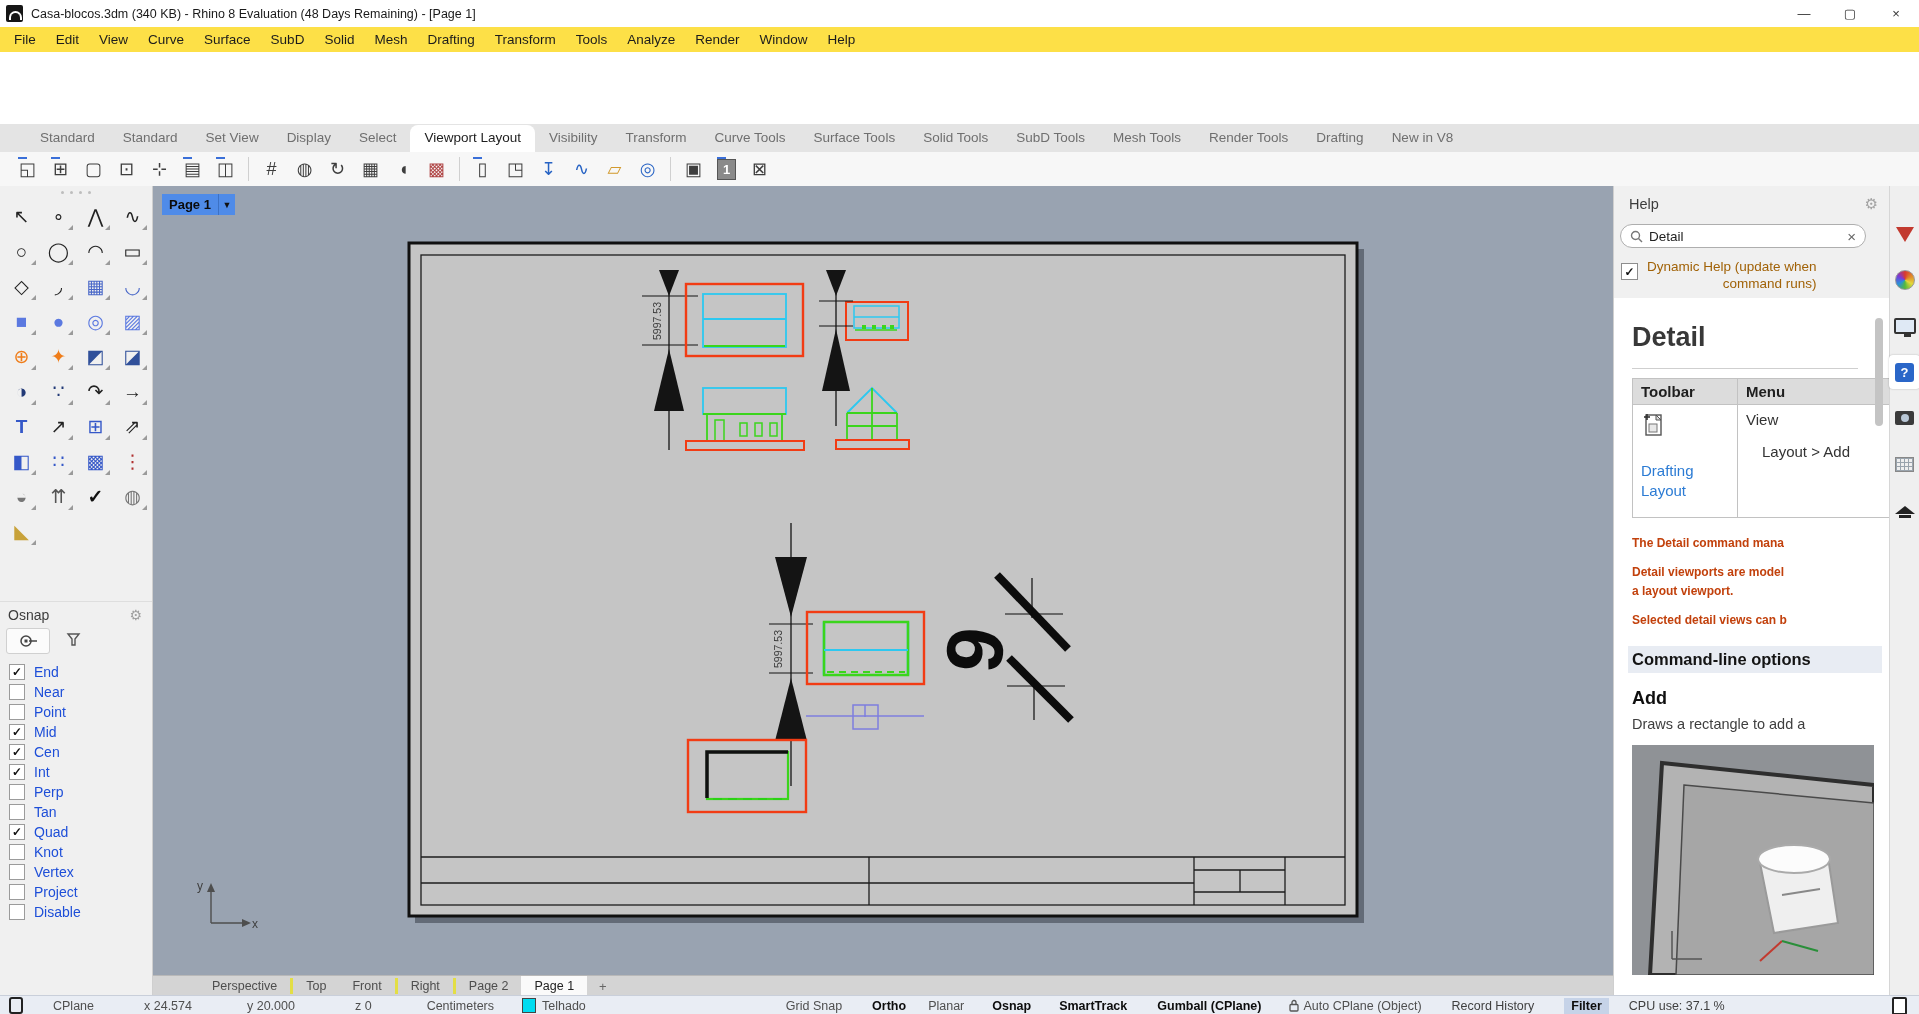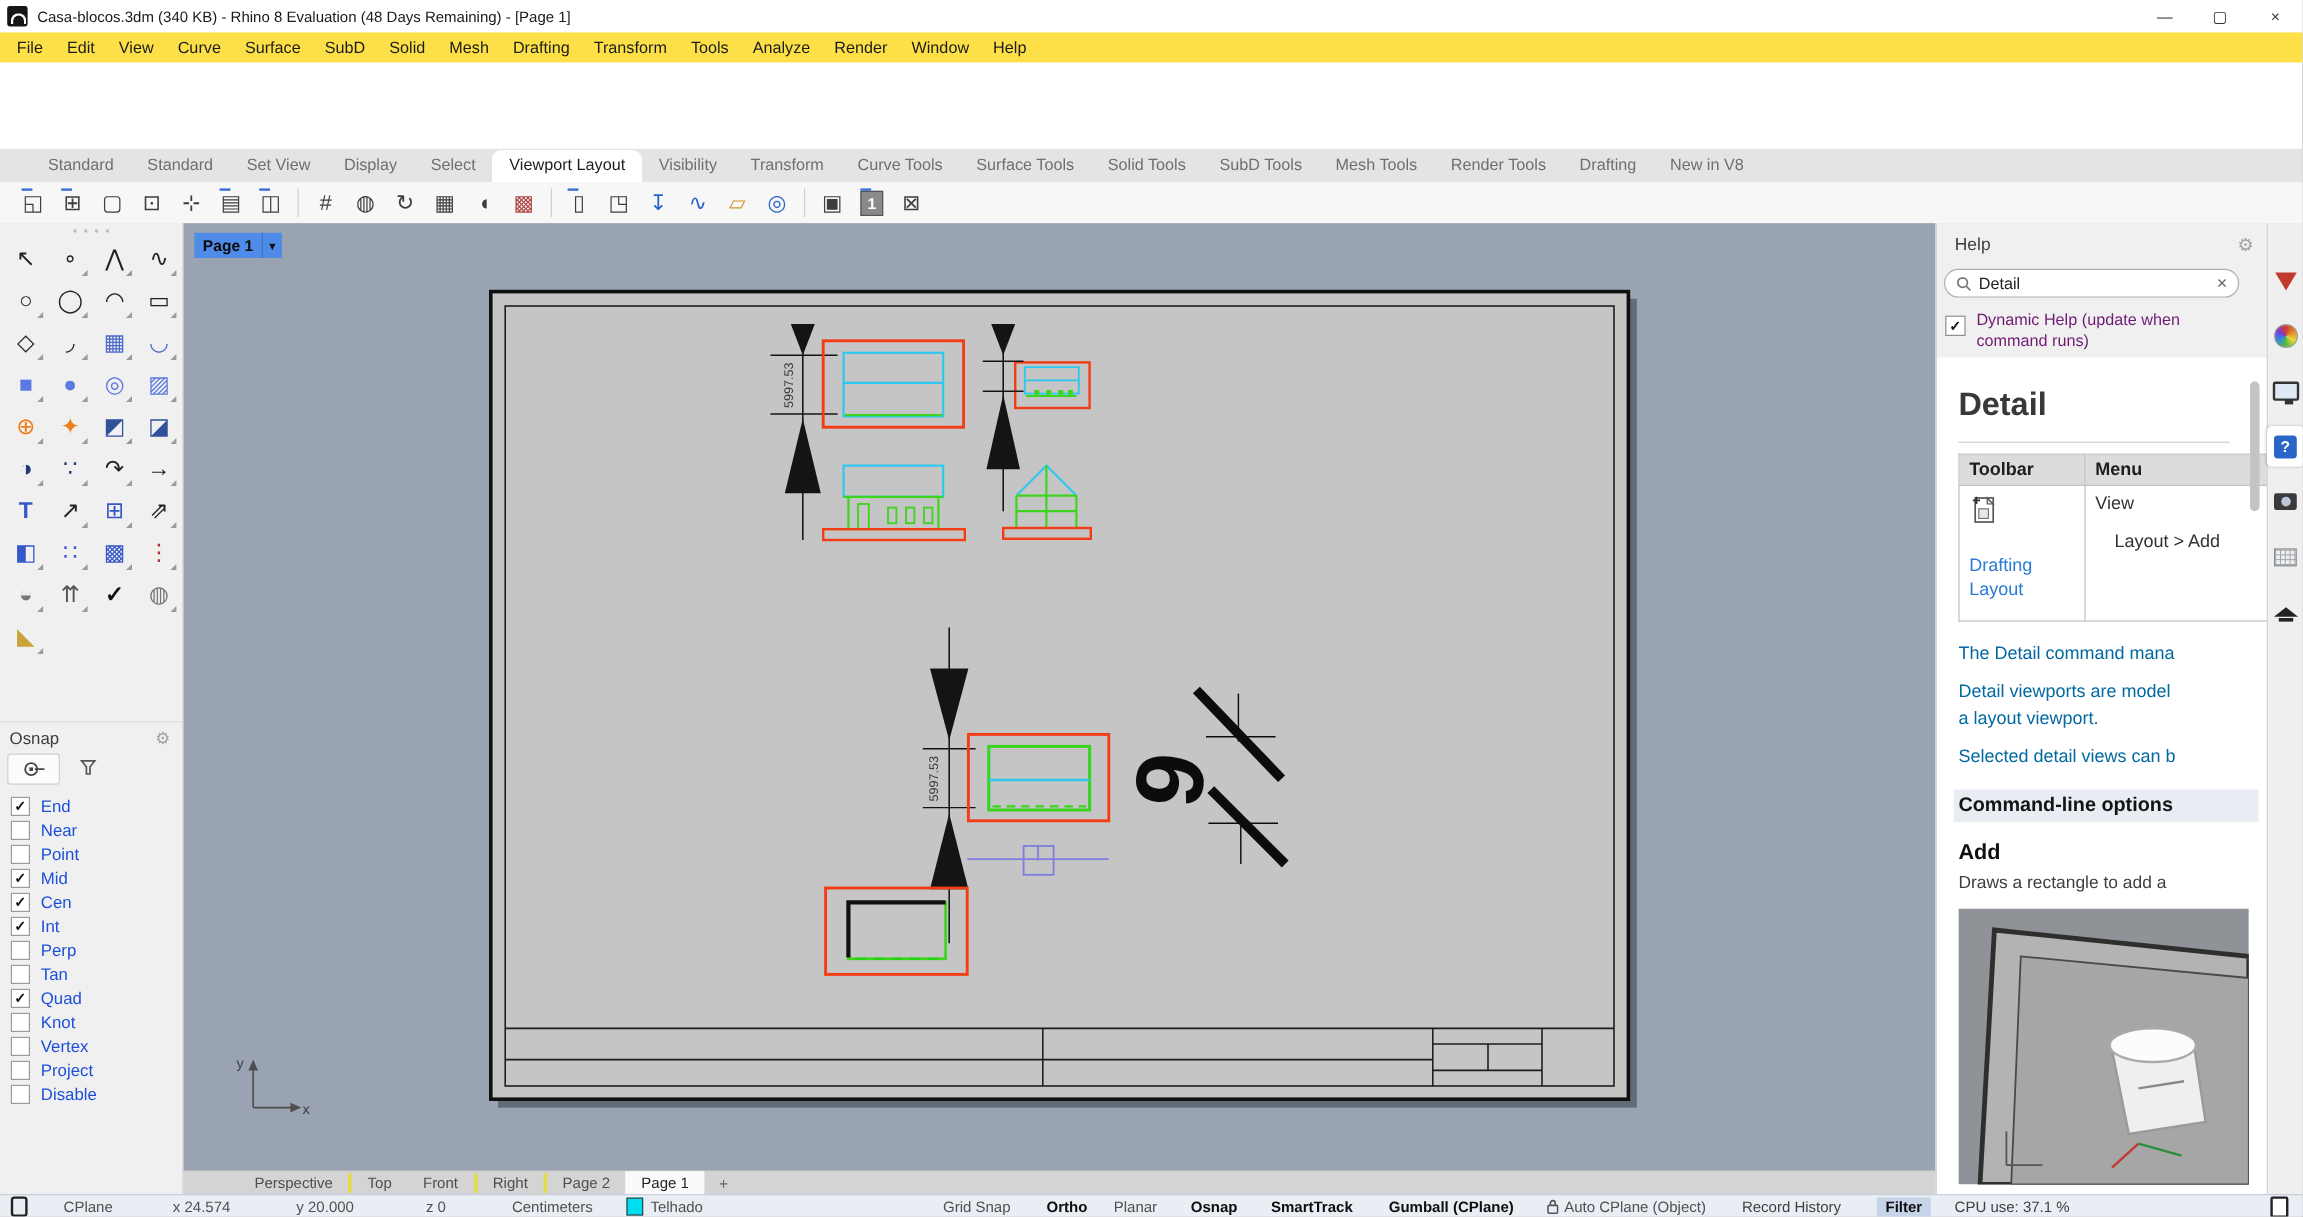--- a/index.html
+++ b/index.html
@@ -80,34 +80,34 @@
   
   #helppanel{position:absolute;left:1613px;top:186px;width:276px;height:809px;background:#f0f0f0;border-left:1px solid #cfcfcf;overflow:hidden;}
   .hp-head{height:32px;display:flex;align-items:center;padding:2px 12px 0 15px;}
   .hp-title{font-size:14.5px;color:#3c3c3c;}
   .hp-gear{margin-left:auto;color:#a3a3a3;font-size:15px;}
   .hp-search{position:absolute;left:6px;top:38px;width:226px;height:22px;background:#fff;border:1px solid #aeaeae;border-radius:12px;display:flex;align-items:center;padding:0 9px;}
   .hp-query{font-size:13.5px;color:#222;margin-left:6px;flex:1;}
   .hp-clear{color:#666;font-size:15px;}
   .hp-dyn{position:absolute;left:7px;top:72px;display:flex;gap:9px;}
   .hp-checkbox{width:15px;height:15px;background:#fff;border:1px solid #8d8d8d;color:#111;font-size:12px;font-weight:bold;display:flex;align-items:center;justify-content:center;margin-top:5px;flex:0 0 auto;}
-  .hp-dyn-label{font-size:13.5px;color:#701a75;line-height:17px;}
+  .hp-dyn-label{font-size:13.5px;color:#a16207;line-height:17px;text-align:right;}
   .hp-dyn-label span{display:block;}
   .hp-content{position:absolute;left:0;top:112px;width:276px;bottom:0;background:#fff;overflow:hidden;padding-left:18px;box-sizing:border-box;}
   .hp-heading{font-size:27px;color:#383838;font-weight:bold;margin-top:24px;}
   .hp-hr{margin-top:15px;width:226px;height:1px;background:#cfcfcf;}
   .hp-table{margin-top:9px;border-collapse:collapse;width:262px;table-layout:fixed;}
   .hp-table th,.hp-table td{border:1px solid #c2c2c2;text-align:left;vertical-align:top;margin-top:48px;}
   .hp-table th{background:#dcdcdc;font-size:15px;color:#1e1e1e;padding:4px 8px;}
   .hp-table td{padding:6px 8px;font-size:15px;color:#333;height:100px;}
   .hp-col1{width:88px;}
   .hp-link{display:block;color:#2b7bd4;font-size:15px;margin-top:3px;}
   .hp-link.first{margin-top:20px;}
   .hp-menu2{display:block;margin-left:16px;margin-top:15px;white-space:nowrap;}
-  .hp-p{font-size:15px;color:#0369a1;white-space:nowrap;overflow:hidden;}
+  .hp-p{font-size:12px;color:#c2410c;white-space:nowrap;overflow:hidden;font-weight:bold;}
   .p1{margin-top:18px;} .p2{margin-top:15px;} .p3{margin-top:5px;} .p4{margin-top:15px;}
   .hp-section{margin:19px 0 0 -4px;background:#e8ecf3;width:250px;padding:4px 0 4px 4px;font-weight:bold;font-size:16.5px;color:#141414;}
   .hp-add{margin-top:15px;font-weight:bold;font-size:18px;color:#0f0f0f;}
   .hp-desc{margin-top:7px;font-size:14.5px;color:#3e3e3e;white-space:nowrap;overflow:hidden;}
   .hp-img{margin-top:13px;}
   .hp-scroll{position:absolute;right:7px;top:132px;width:8px;height:108px;background:#c4c4c4;border-radius:4px;}
   
   #rightstrip{position:absolute;left:1889px;top:186px;width:30px;height:809px;background:#efefef;border-left:1px solid #d6d6d6;display:flex;flex-direction:column;align-items:center;padding-top:36px;gap:22px;box-sizing:border-box;}
   .rtabicon{width:24px;height:24px;display:flex;align-items:center;justify-content:center;position:relative;}
   .rtabicon.active::before{content:"";position:absolute;left:-4px;top:-5px;width:31px;height:34px;background:#fff;border-radius:4px;box-shadow:0 0 2px rgba(0,0,0,.25);}

